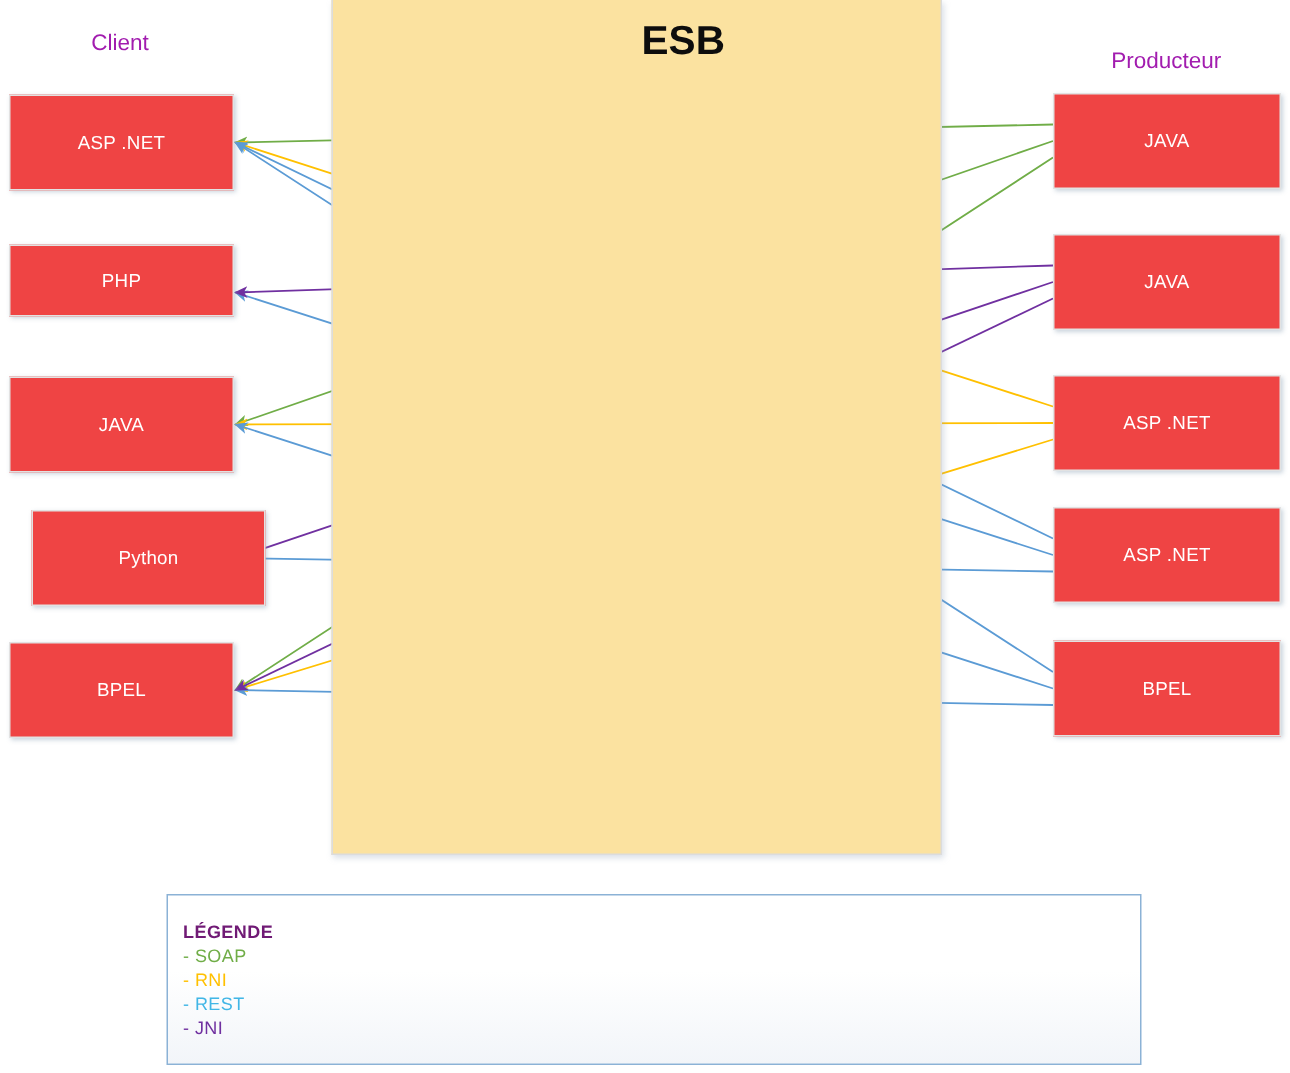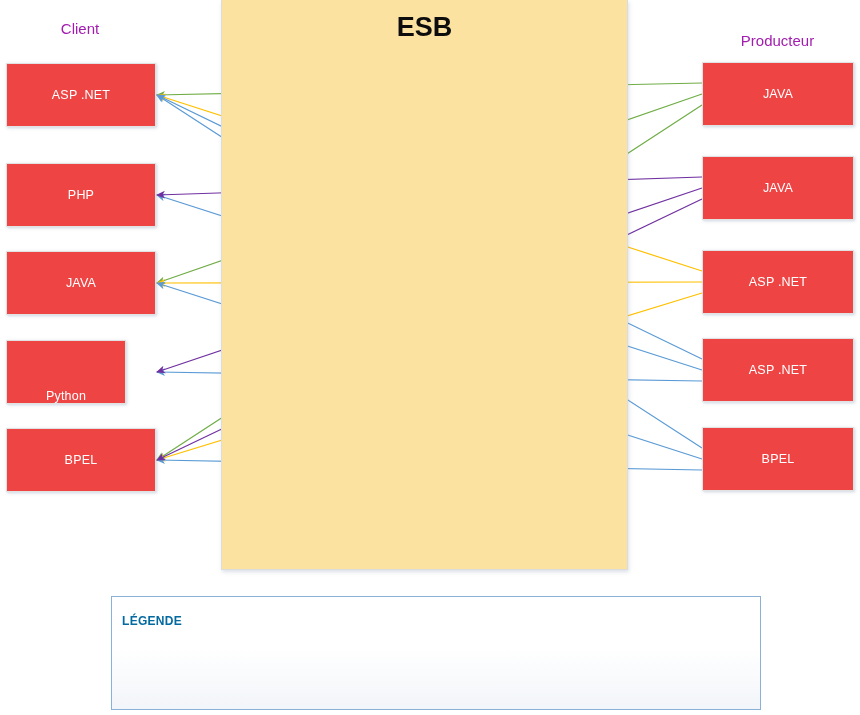--- a/index.html
+++ b/index.html
@@ -63,20 +63,21 @@
   #esb-label {
     position: absolute;
     left: 221px;
     top: 12px;
     width: 407px;
     text-align: center;
     font-size: 27px;
     font-weight: bold;
     color: #0d0d0d;
     font-family: "Liberation Sans", sans-serif;
+    padding-left: 31px;
   }
 
   #legend-box {
     position: absolute;
     left: 111px;
     top: 596px;
     width: 650px;
     height: 114px;
     box-sizing: border-box;
     border: 1px solid #8bb2d6;
@@ -84,21 +85,21 @@
   }
   #legend-inner {
     position: absolute;
     left: 122px;
     top: 613px;
     font-family: "Liberation Sans", sans-serif;
   }
   #legend-title {
     font-size: 12px;
     font-weight: bold;
-    color: #0369a1;
+    color: #701a75;
     line-height: 16px;
     letter-spacing: 0.3px;
   }
   .legend-row {
     font-size: 12px;
     line-height: 16px;
     letter-spacing: 0.3px;
     white-space: nowrap;
   }
 </style>
@@ -142,27 +143,27 @@
 <div id="esb-panel"></div>
 <div id="esb-label">ESB</div>
 
 <div class="col-title" id="client-title">Client</div>
 <div class="col-title" id="producteur-title">Producteur</div>
 
 <div id="nodes">
     <div class="node-box" style="left: 6px; top: 63px; width: 150px; height: 64px;">
       <span>ASP .NET</span>
     </div>
-    <div class="node-box" style="left: 6px; top: 163px; width: 150px; height: 64px; text-align: center;">
+    <div class="node-box" style="left: 6px; top: 163px; width: 150px; height: 48px; text-align: center;">
       <span>PHP</span>
     </div>
     <div class="node-box" style="left: 6px; top: 251px; width: 150px; height: 64px;">
       <span>JAVA</span>
     </div>
-    <div class="node-box" style="left: 6px; top: 340px; width: 120px; height: 64px; align-items: flex-end;">
+    <div class="node-box" style="left: 21px; top: 340px; width: 156px; height: 64px;">
       <span>Python</span>
     </div>
     <div class="node-box" style="left: 6px; top: 428px; width: 150px; height: 64px;">
       <span>BPEL</span>
     </div>
     <div class="node-box" style="left: 702px; top: 62px; width: 152px; height: 64px;">
       <span>JAVA</span>
     </div>
     <div class="node-box" style="left: 702px; top: 156px; width: 152px; height: 64px;">
       <span>JAVA</span>
@@ -174,13 +175,19 @@
       <span>ASP .NET</span>
     </div>
     <div class="node-box" style="left: 702px; top: 427px; width: 152px; height: 64px;">
       <span>BPEL</span>
     </div>
   </div>
 
 <div id="legend-box"></div>
 <div id="legend-inner">
   <div id="legend-title">LÉGENDE</div>
+  <div id="legend-items">
+      <div class="legend-row" style="color: rgb(112, 173, 71);"><span>- </span><span>SOAP</span></div>
+      <div class="legend-row" style="color: rgb(255, 192, 0);"><span>- </span><span>RNI</span></div>
+      <div class="legend-row" style="color: rgb(65, 182, 230);"><span>- </span><span>REST</span></div>
+      <div class="legend-row" style="color: rgb(112, 48, 160);"><span>- </span><span>JNI</span></div>
+    </div>
 </div>
 
 </body></html>

